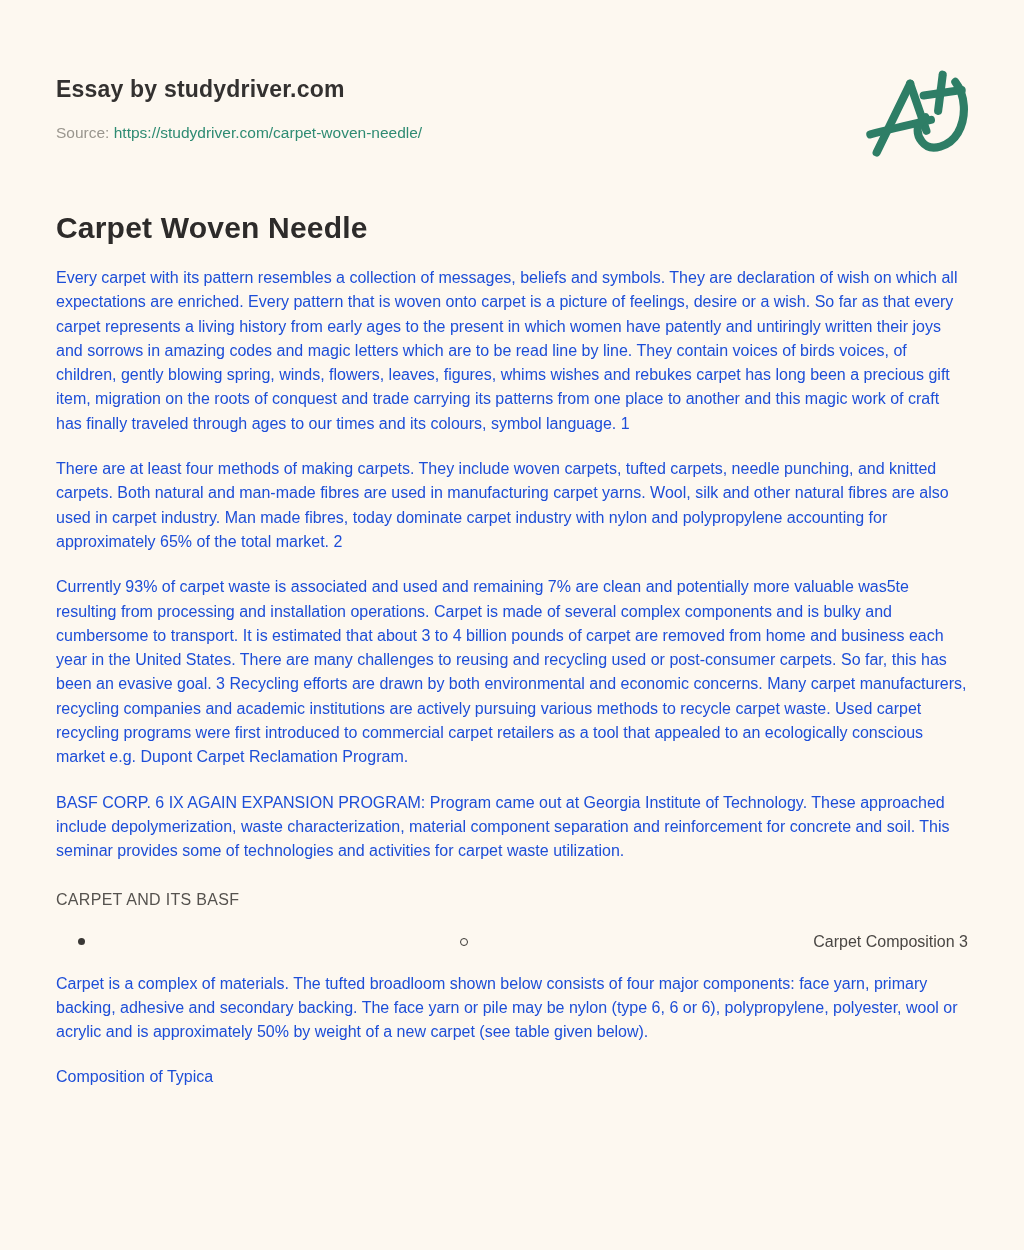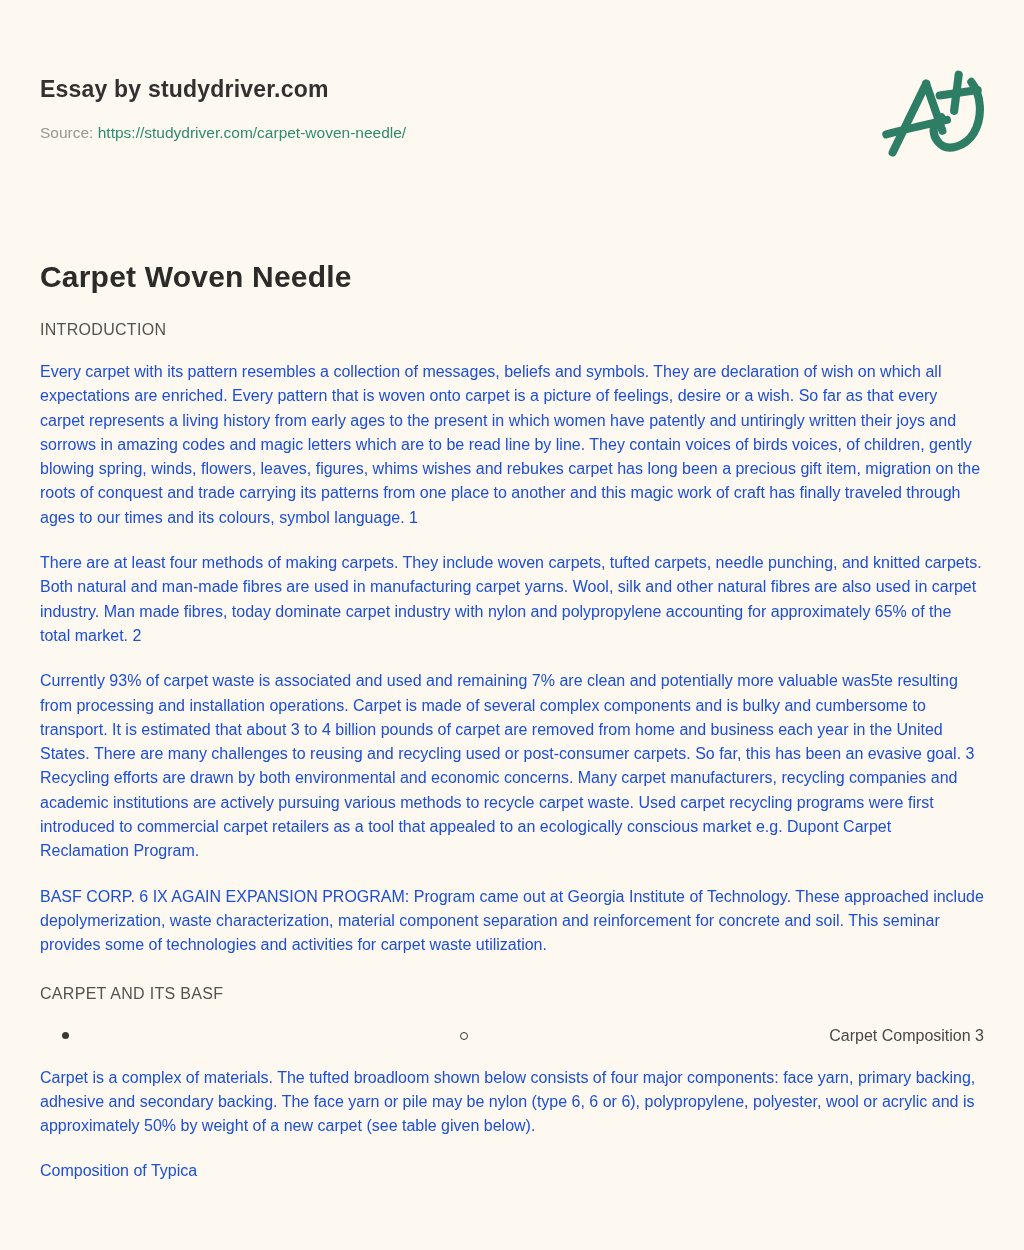--- a/index.html
+++ b/index.html
@@ -7,21 +7,21 @@
   .page {
     position: relative;
     width: 1024px;
     height: 1250px;
     background: #fdf8f0;
     overflow: hidden;
     font-family: "Liberation Sans", "DejaVu Sans", sans-serif;
     color: #4e4b47;
   }
   .content {
-    padding: 0 40px;
+    padding: 0 56px;
   }
   
   .header { position: relative; padding-top: 76px; }
   .header h1 {
     font-size: 23px;
     font-weight: 700;
     color: #333130;
     letter-spacing: 0.2px;
   }
   .source-line {
@@ -36,21 +36,21 @@
   .logo {
     position: absolute;
     top: 68px;
     right: 0px;
     width: 104px;
     height: 102px;
   }
   .logo svg { width: 100%; height: 100%; }
   
   .article-title {
-    margin-top: 118px;
+    margin-top: 69px;
     font-size: 30px;
     font-weight: 700;
     color: #2d2b2a;
     letter-spacing: 0.2px;
   }
   .section-heading {
     margin-top: 27px;
     font-size: 16px;
     font-weight: 400;
     color: #55524e;
@@ -118,21 +118,20 @@
 
             <path d="M101,14 C112,28 114,52 104,70 C95,85 74,93 64,80 C56,70 59,58 68,53"></path>
           </g>
         </svg>
       </div>
     </div>
 
     <main>
       <h2 class="article-title">Carpet Woven Needle</h2>
 
-      <h3 class="section-heading">INTRODUCTION</h3>
 
       <p class="para">Every carpet with its pattern resembles a collection of messages, beliefs and symbols. They are declaration of wish on which all expectations are enriched. Every pattern that is woven onto carpet is a picture of feelings, desire or a wish. So far as that every carpet represents a living history from early ages to the present in which women have patently and untiringly written their joys and sorrows in amazing codes and magic letters which are to be read line by line. They contain voices of birds voices, of children, gently blowing spring, winds, flowers, leaves, figures, whims wishes and rebukes carpet has long been a precious gift item, migration on the roots of conquest and trade carrying its patterns from one place to another and this magic work of craft has finally traveled through ages to our times and its colours, symbol language. 1</p>
       <p class="para">There are at least four methods of making carpets. They include woven carpets, tufted carpets, needle punching, and knitted carpets. Both natural and man-made fibres are used in manufacturing carpet yarns. Wool, silk and other natural fibres are also used in carpet industry. Man made fibres, today dominate carpet industry with nylon and polypropylene accounting for approximately 65% of the total market. 2</p>
       <p class="para">Currently 93% of carpet waste is associated and used and remaining 7% are clean and potentially more valuable was5te resulting from processing and installation operations. Carpet is made of several complex components and is bulky and cumbersome to transport. It is estimated that about 3 to 4 billion pounds of carpet are removed from home and business each year in the United States. There are many challenges to reusing and recycling used or post-consumer carpets. So far, this has been an evasive goal. 3 Recycling efforts are drawn by both environmental and economic concerns. Many carpet manufacturers, recycling companies and academic institutions are actively pursuing various methods to recycle carpet waste. Used carpet recycling programs were first introduced to commercial carpet retailers as a tool that appealed to an ecologically conscious market e.g. Dupont Carpet Reclamation Program.</p>
       <p class="para">BASF CORP. 6 IX AGAIN EXPANSION PROGRAM: Program came out at Georgia Institute of Technology. These approached include depolymerization, waste characterization, material component separation and reinforcement for concrete and soil. This seminar provides some of technologies and activities for carpet waste utilization.</p>
 
       <h3 class="section-heading">CARPET AND ITS BASF</h3>
 
       <ul class="bullet-list">
         <li class="bullet-item">

